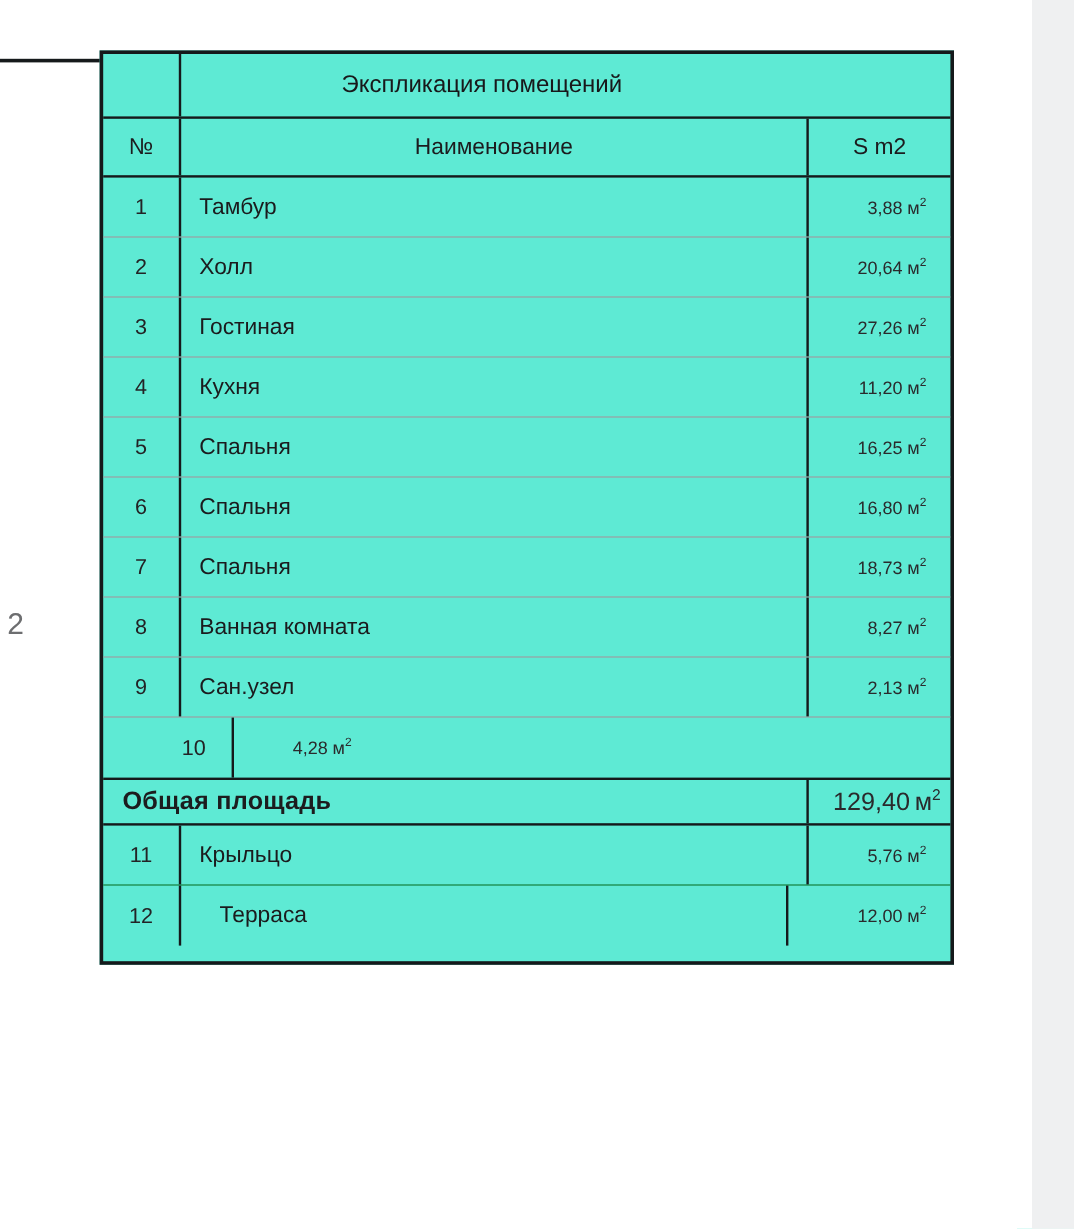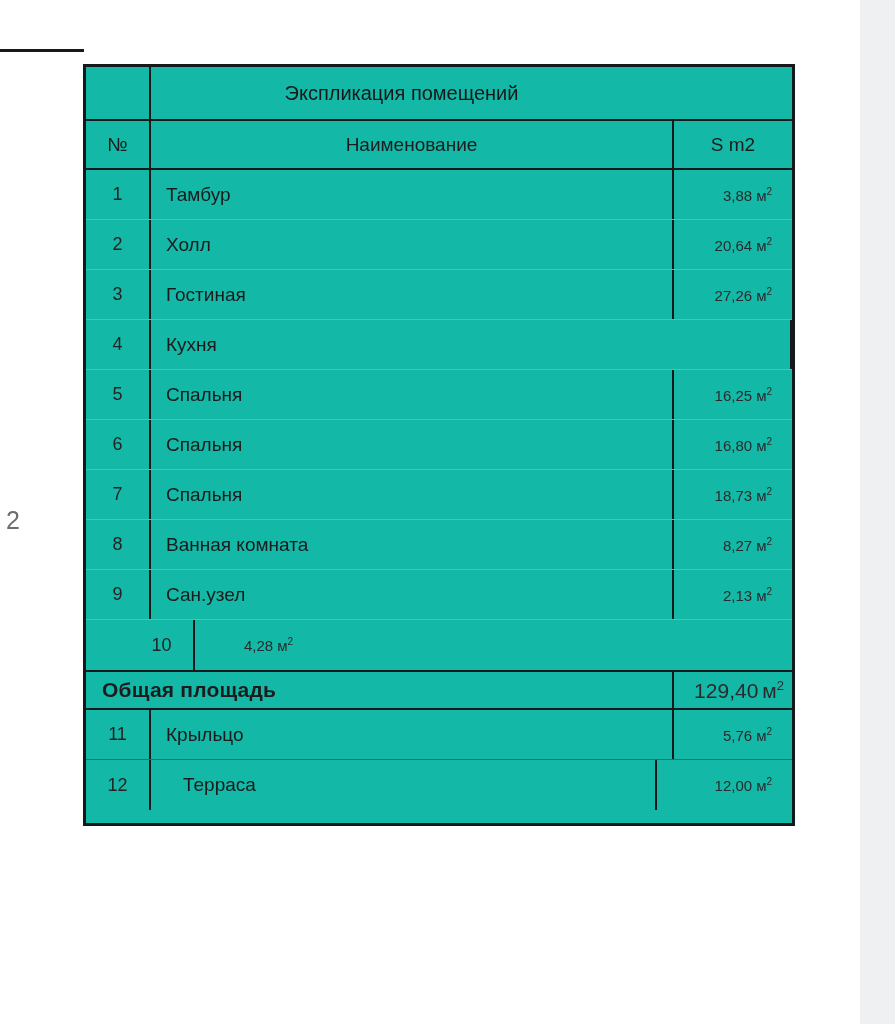--- a/index.html
+++ b/index.html
@@ -15,23 +15,23 @@
   }
   .frame-extension-line{
     position:absolute;top:49px;left:0;width:84px;height:3px;
     background:#15191b;
   }
   .partial-dim{
     position:absolute;left:6px;top:508px;
     font-size:25px;color:#6d6e70;line-height:1;
   }
   .expl-table{
-    position:absolute;left:83px;top:64px;width:712px;height:762px;
+    position:absolute;left:83px;top:42px;width:712px;height:762px;
     border:3px solid #15191b;box-sizing:border-box;
-    background:#14b8a6;color:#1c1c1e;
+    background:#5eead4;color:#1c1c1e;
     display:flex;flex-direction:column;
   }
   .trow{display:flex;flex-direction:row;box-sizing:border-box;flex:0 0 auto;}
   .cell{box-sizing:border-box;display:flex;align-items:center;}
   .col-num{width:65px;justify-content:center;border-right:2px solid #15191b;}
   .col-name{flex:1;padding-left:15px;border-right:2px solid #15191b;}
   .col-area{width:118px;justify-content:flex-end;padding-right:20px;}
 
   
   .title-row{height:54px;border-bottom:2px solid #15191b;}
@@ -123,20 +123,23 @@
         <span class="area-text"><span>27,26</span><span class="unit">м</span><sup>2</sup></span>
       </div>
   </div>
   <div class="trow data-row">
     <div class="cell col-num">
         <span class="num-text">4</span>
       </div>
     <div class="cell col-name">
         <span class="name-text">Кухня</span>
       </div>
+    <div class="cell col-area">
+        <span class="area-text"><span>11,20</span><span class="unit">м</span><sup>2</sup></span>
+      </div>
   </div>
   <div class="trow data-row">
     <div class="cell col-num">
         <span class="num-text">5</span>
       </div>
     <div class="cell col-name">
         <span class="name-text">Спальня</span>
       </div>
     <div class="cell col-area">
         <span class="area-text"><span>16,25</span><span class="unit">м</span><sup>2</sup></span>

